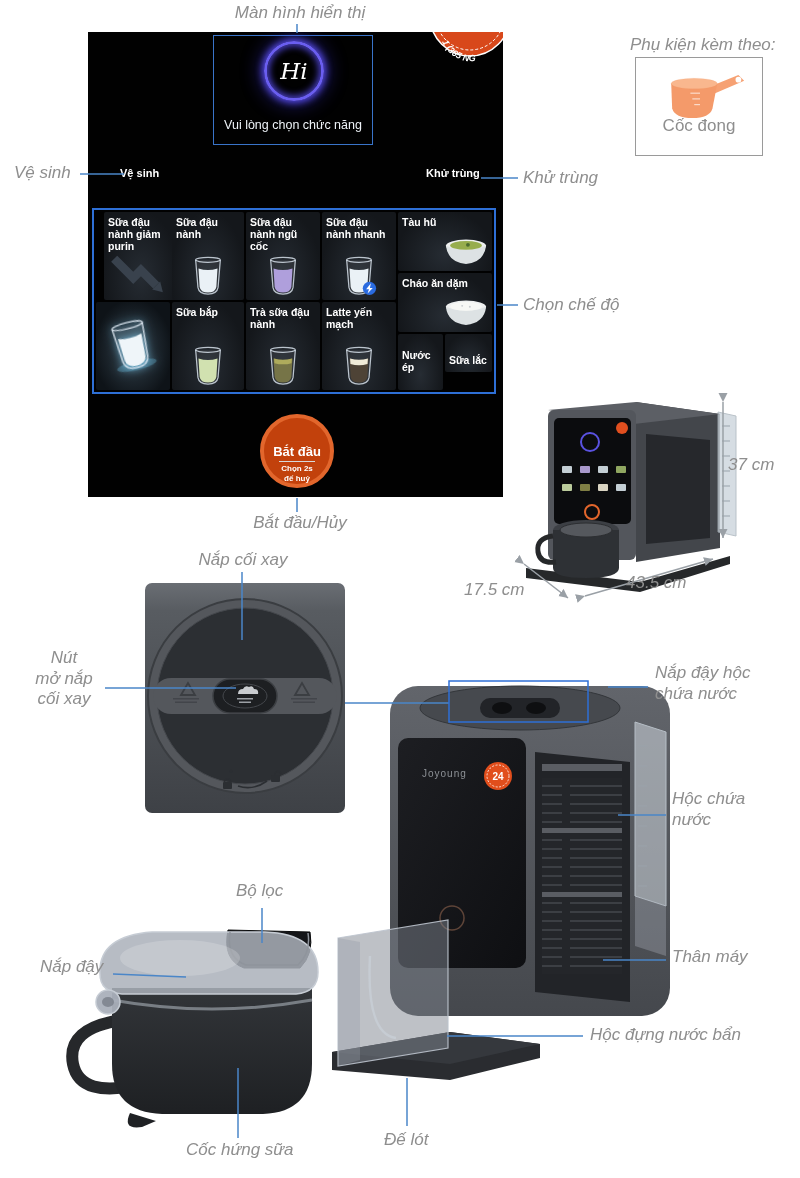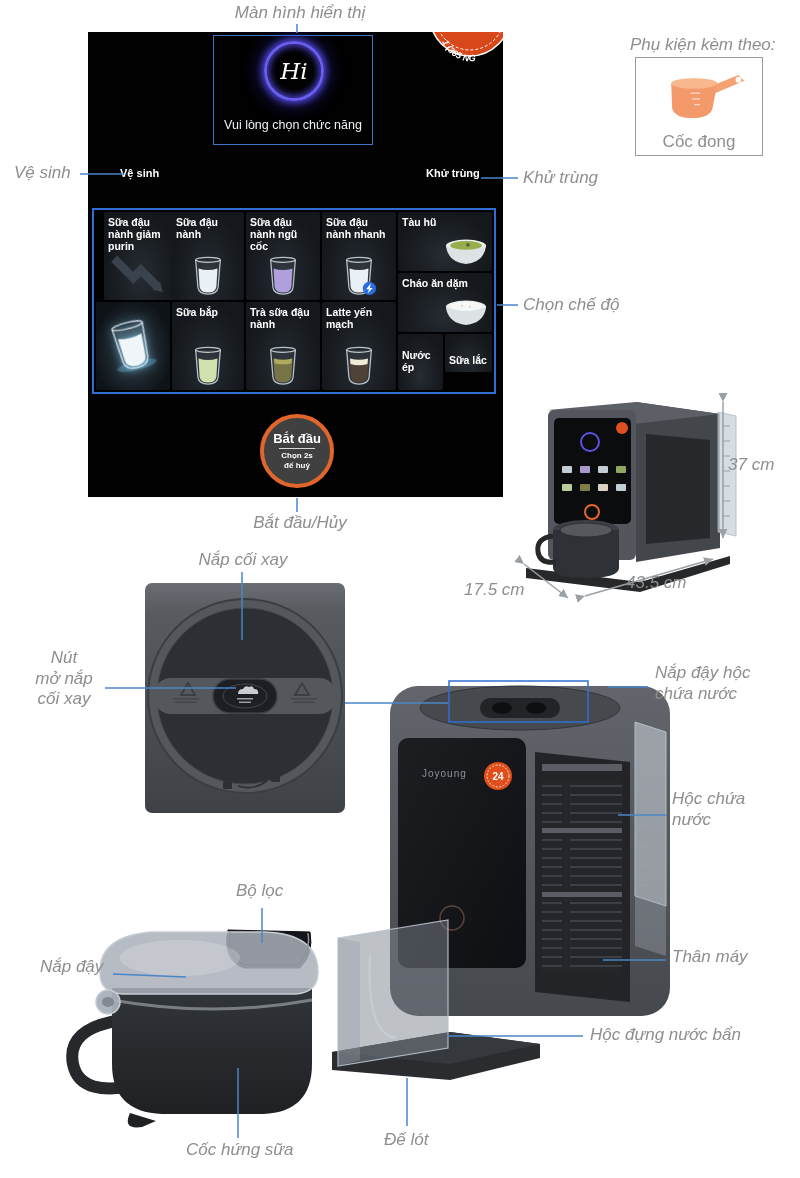--- a/index.html
+++ b/index.html
@@ -16,29 +16,29 @@
            box-shadow:0 0 7px 2px rgba(88,76,238,.95), inset 0 0 7px 2px rgba(88,76,238,.85), 0 0 18px 6px rgba(70,60,230,.35);}
   .hi-ring span{color:#fff;font-size:23px;font-style:italic;font-family:"DejaVu Serif",serif;}
   .hi-prompt{position:absolute;left:0;top:82px;width:100%;text-align:center;color:#eef3f8;font-size:12.5px;}
   .onscreen{position:absolute;color:#fff;font-size:11px;font-weight:bold;}
   .grid{position:absolute;left:4px;top:176px;width:404px;height:186px;border:2px solid #2e6fd6;box-sizing:border-box;}
   .cell{position:absolute;background:radial-gradient(ellipse at 50% 72%, #262c33 0%, #14171b 72%);
         border-radius:2px;color:#fff;font-size:10.5px;font-weight:bold;line-height:1.12;padding:5px 4px;box-sizing:border-box;}
   .cell .ic{position:absolute;}
   .cell-sel{background:radial-gradient(ellipse at 50% 55%, #33424d 0%, #0e1318 75%);}
   .startbtn{position:absolute;left:172px;top:382px;width:74px;height:74px;border-radius:50%;
-            border:4px solid #e2662c;box-sizing:border-box;background:#404040;display:flex;flex-direction:column;
-            align-items:center;justify-content:center;color:#fff;}
+            border:4px solid #e2662c;box-sizing:border-box;background:#c2410c;display:flex;flex-direction:column;
+            align-items:center;justify-content:flex-end;color:#fff;}
   .startbtn .t1{font-size:13px;font-weight:bold;}
   .startbtn .sep{width:36px;height:1px;background:#d8d8d8;margin:2px 0;}
   .startbtn .t2{font-size:8px;font-weight:bold;line-height:1.25;}
   
   .acc-box{position:absolute;left:635px;top:57px;width:128px;height:99px;border:1px solid #9a9a9a;box-sizing:border-box;
            display:flex;flex-direction:column;align-items:center;justify-content:flex-end;}
-  .acc-name{font-size:17px;color:#8e8e8e;margin-bottom:3px;}
+  .acc-name{font-size:17px;color:#8e8e8e;margin-bottom:19px;}
   svg{display:block;}
   .overlay{position:absolute;left:0;top:0;z-index:6;pointer-events:none;}
   .img{z-index:1;}
 </style>
 </head>
 <body>
 
 <div class="canvas">
 
   <svg width="0" height="0" style="position:absolute">

